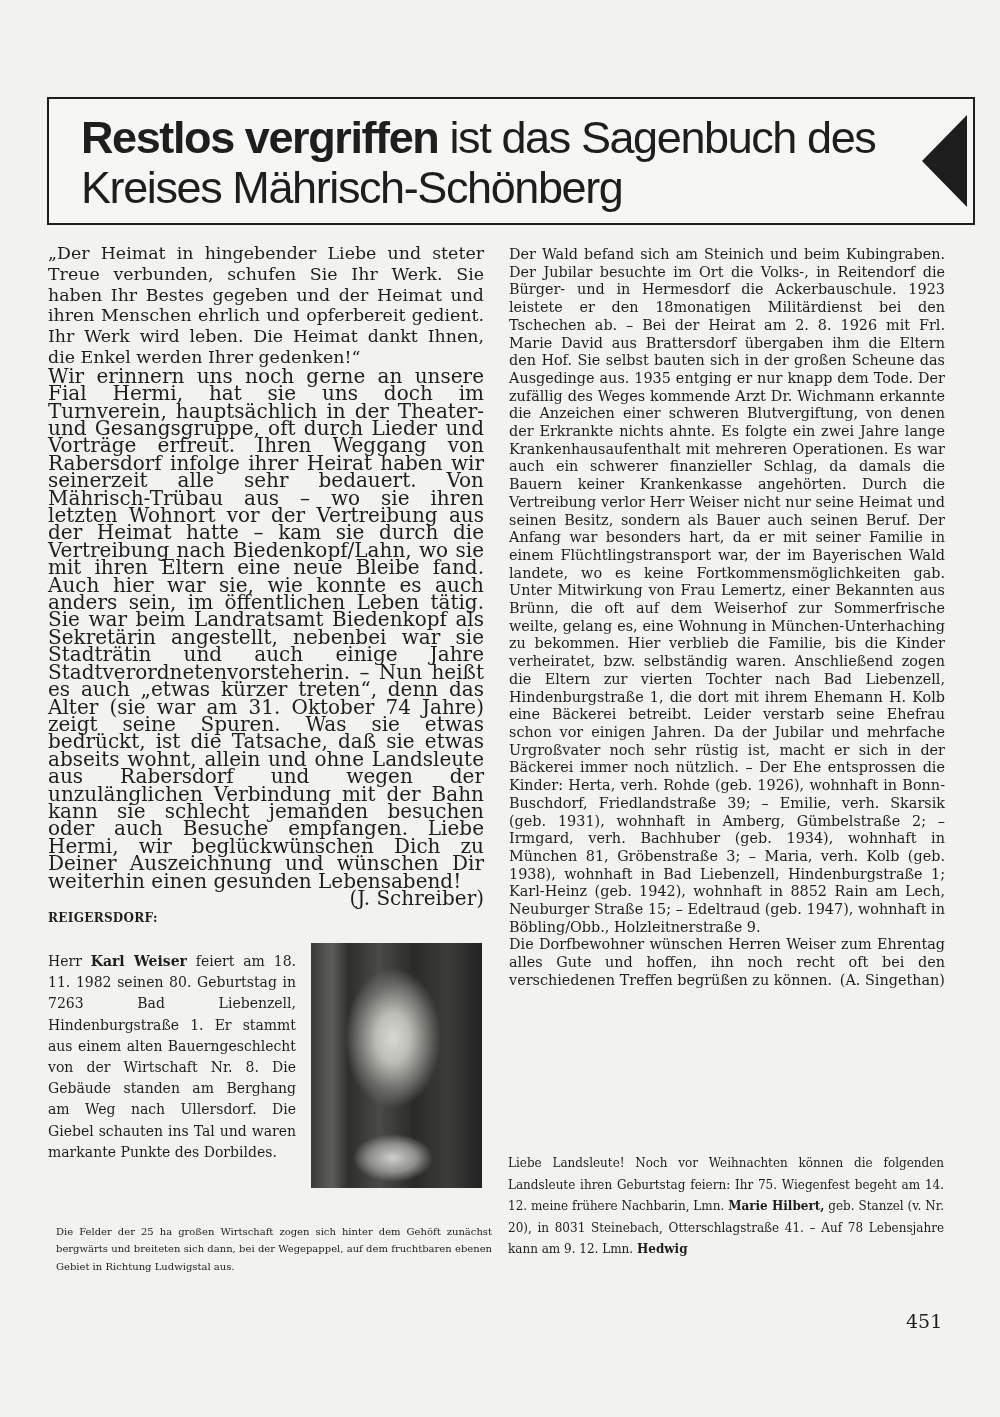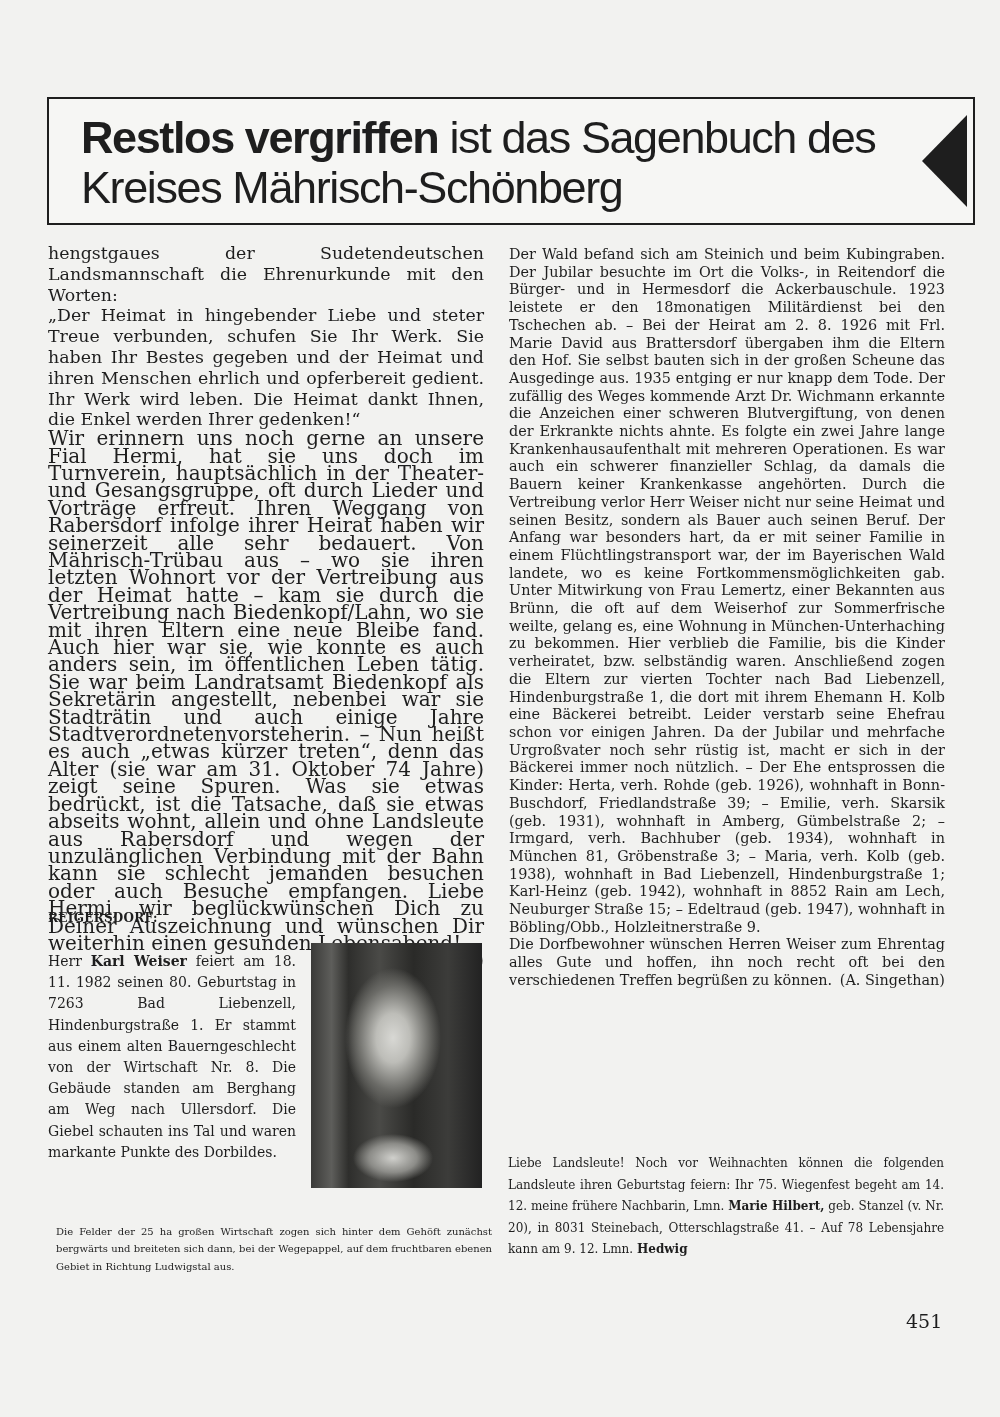--- a/index.html
+++ b/index.html
@@ -67,21 +67,20 @@
 </style>
 </head>
 <body>
 
 <div class="header-box">
   <h1 class="headline"><b>Restlos vergriffen</b><span> ist das Sagenbuch des Kreises Mährisch-Schönberg</span></h1>
   <div class="triangle"></div>
 </div>
 
 <div class="col left-col">
-  <p class="big">hengstgaues der Sudetendeutschen Landsmannschaft die Ehrenurkunde mit den Worten:</p>
   <p class="big">„Der Heimat in hingebender Liebe und steter Treue verbunden, schufen Sie Ihr Werk. Sie haben Ihr Bestes gegeben und der Heimat und ihren Menschen ehrlich und opferbereit gedient. Ihr Werk wird leben. Die Heimat dankt Ihnen, die Enkel werden Ihrer gedenken!“</p>
   <p class="small">
     <span>Wir erinnern uns noch gerne an unsere Fial Hermi, hat sie uns doch im Turnverein, hauptsächlich in der Theater- und Gesangsgruppe, oft durch Lieder und Vorträge erfreut. Ihren Weggang von Rabersdorf infolge ihrer Heirat haben wir seinerzeit alle sehr bedauert. Von Mährisch-Trübau aus – wo sie ihren letzten Wohnort vor der Vertreibung aus der Heimat hatte – kam sie durch die Vertreibung nach Biedenkopf/Lahn, wo sie mit ihren Eltern eine neue Bleibe fand. Auch hier war sie, wie konnte es auch anders sein, im öffentlichen Leben tätig. Sie war beim Landratsamt Biedenkopf als Sekretärin angestellt, nebenbei war sie Stadträtin und auch einige Jahre Stadtverordnetenvorsteherin. – Nun heißt es auch „etwas kürzer treten“, denn das Alter (sie war am 31. Oktober 74 Jahre) zeigt seine Spuren. Was sie etwas bedrückt, ist die Tatsache, daß sie etwas abseits wohnt, allein und ohne Landsleute aus Rabersdorf und wegen der unzulänglichen Verbindung mit der Bahn kann sie schlecht jemanden besuchen oder auch Besuche empfangen. Liebe Hermi, wir beglückwünschen Dich zu Deiner Auszeichnung und wünschen Dir weiterhin einen gesunden Lebensabend!</span>
     <span class="sign-inline">(J. Schreiber)</span>
   </p>
 </div>
 
 <h2 class="section-heading">REIGERSDORF:</h2>
 
 <p class="bio"><span>Herr </span><b>Karl Weiser</b><span> feiert am 18. 11. 1982 seinen 80. Geburtstag in 7263 Bad Liebenzell, Hindenburgstraße 1. Er stammt aus einem alten Bauerngeschlecht von der Wirtschaft Nr. 8. Die Gebäude standen am Berghang am Weg nach Ullersdorf. Die Giebel schauten ins Tal und waren markante Punkte des Dorbildes.</span></p>

